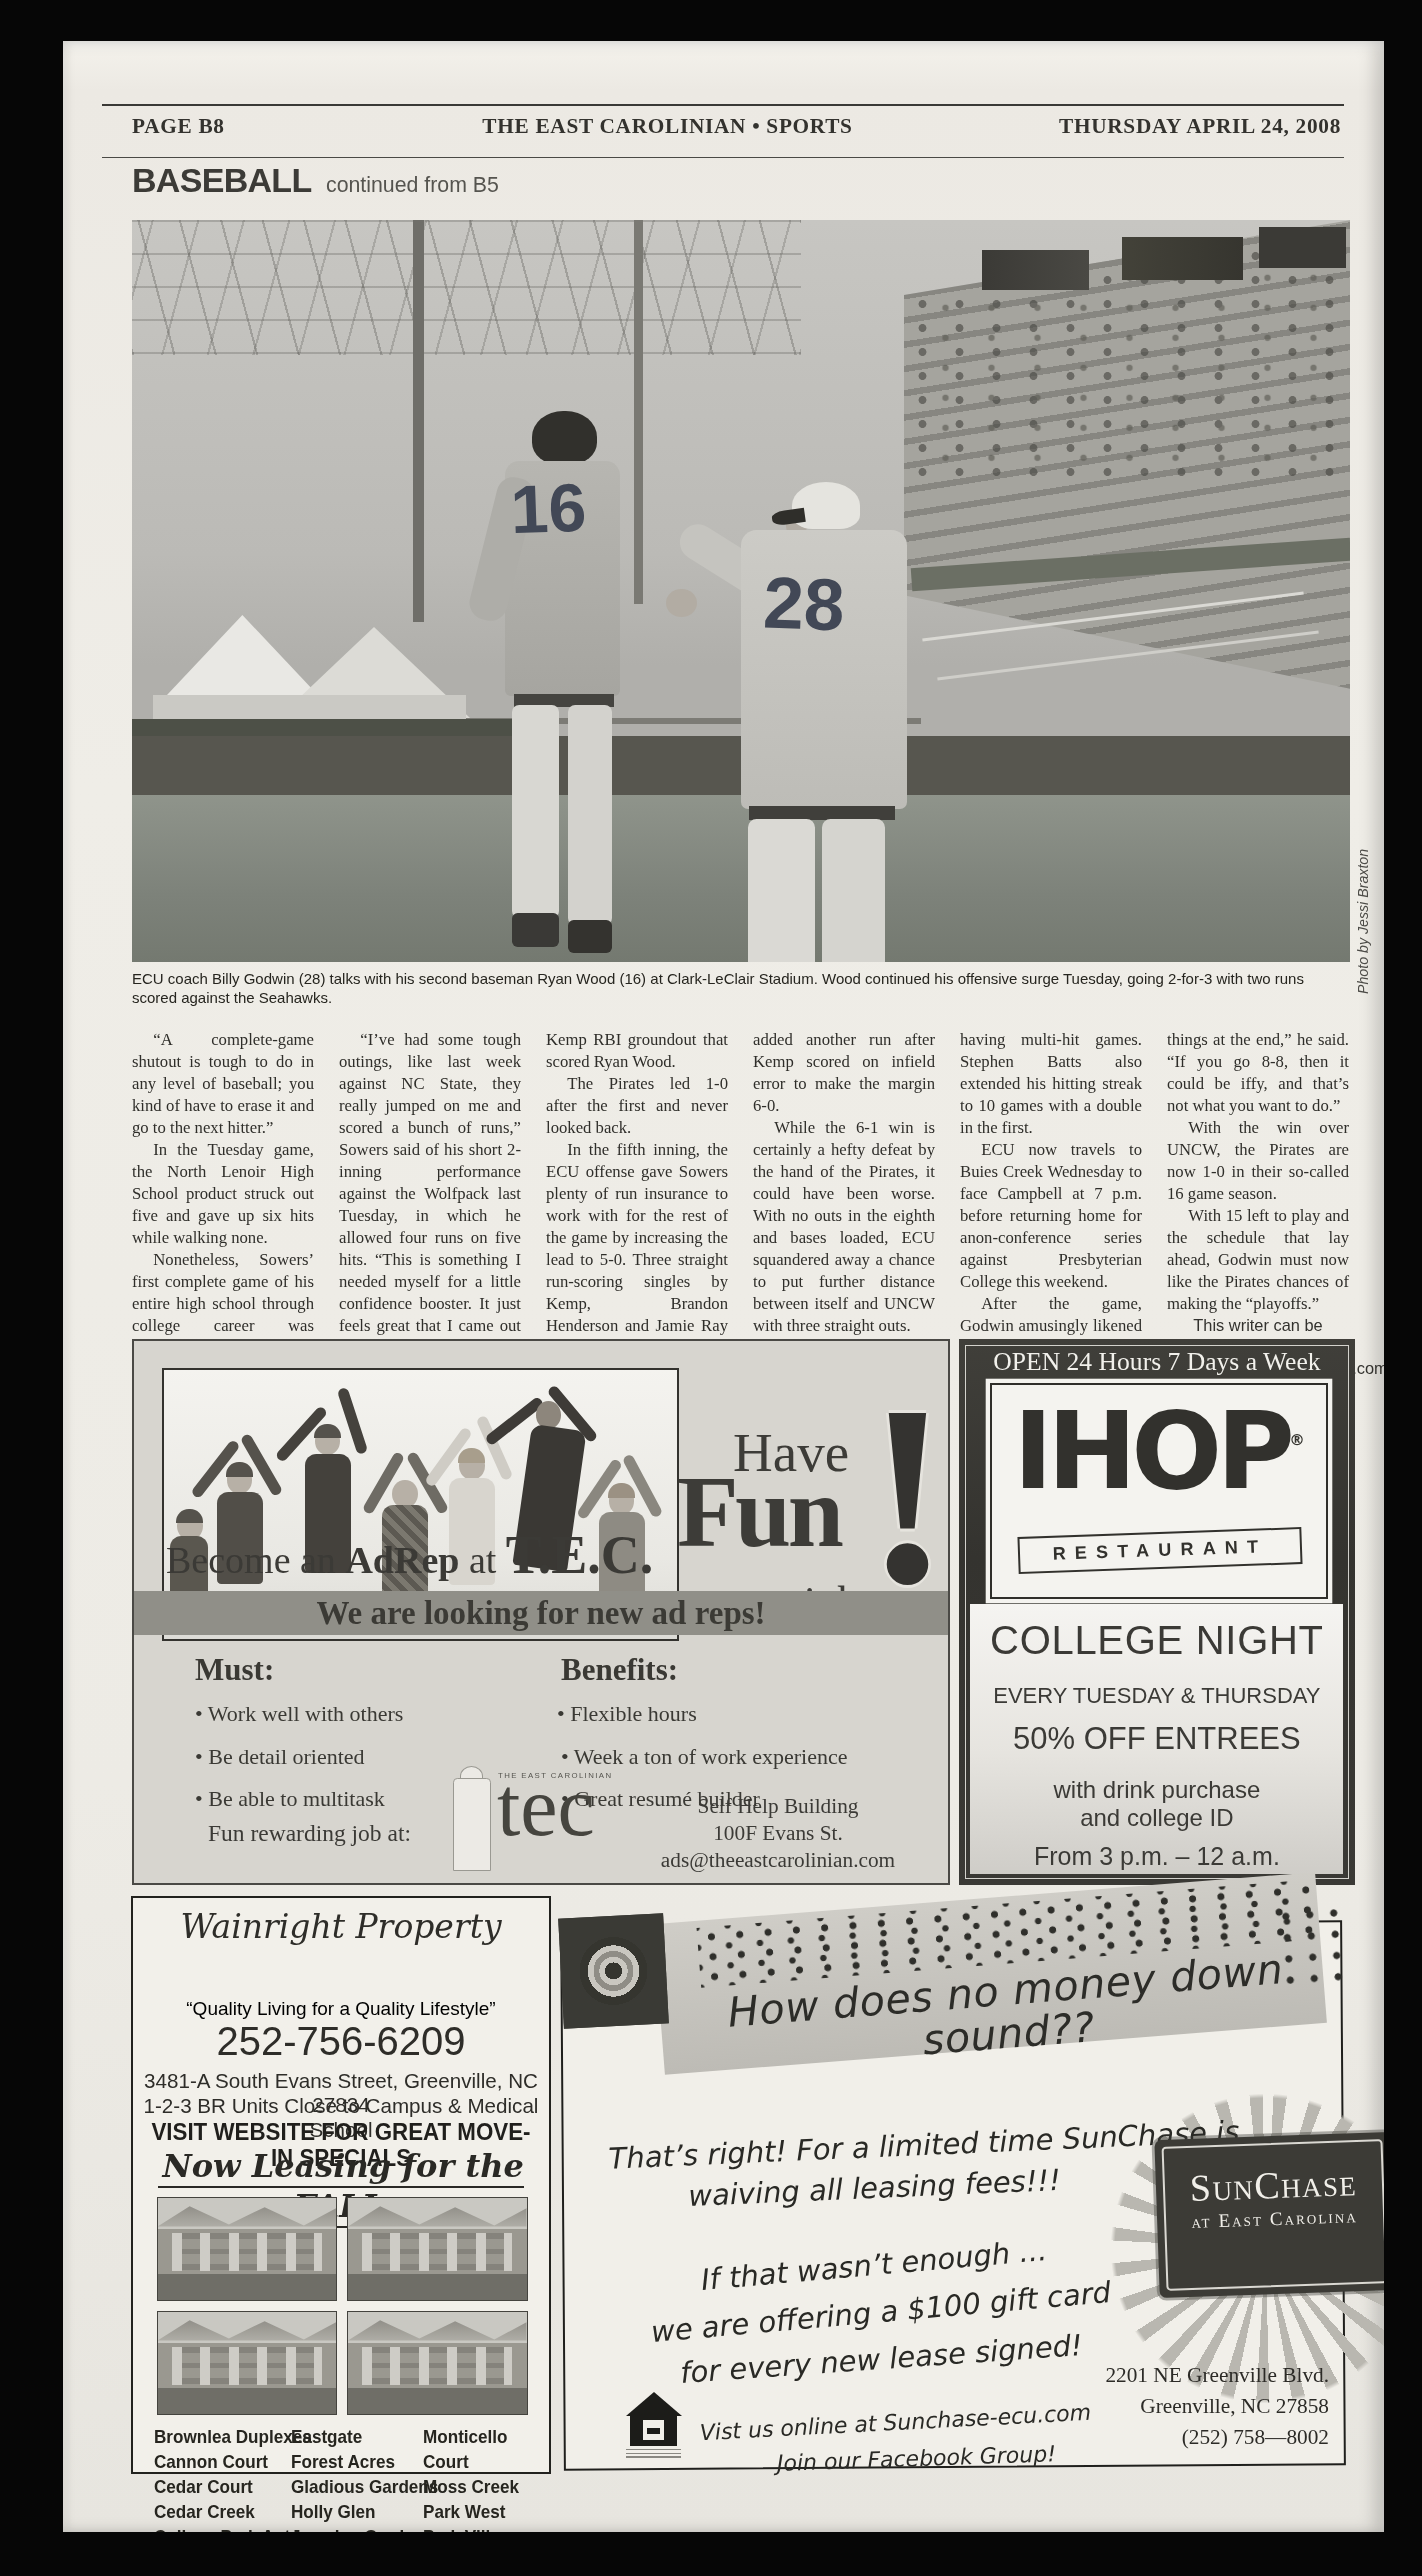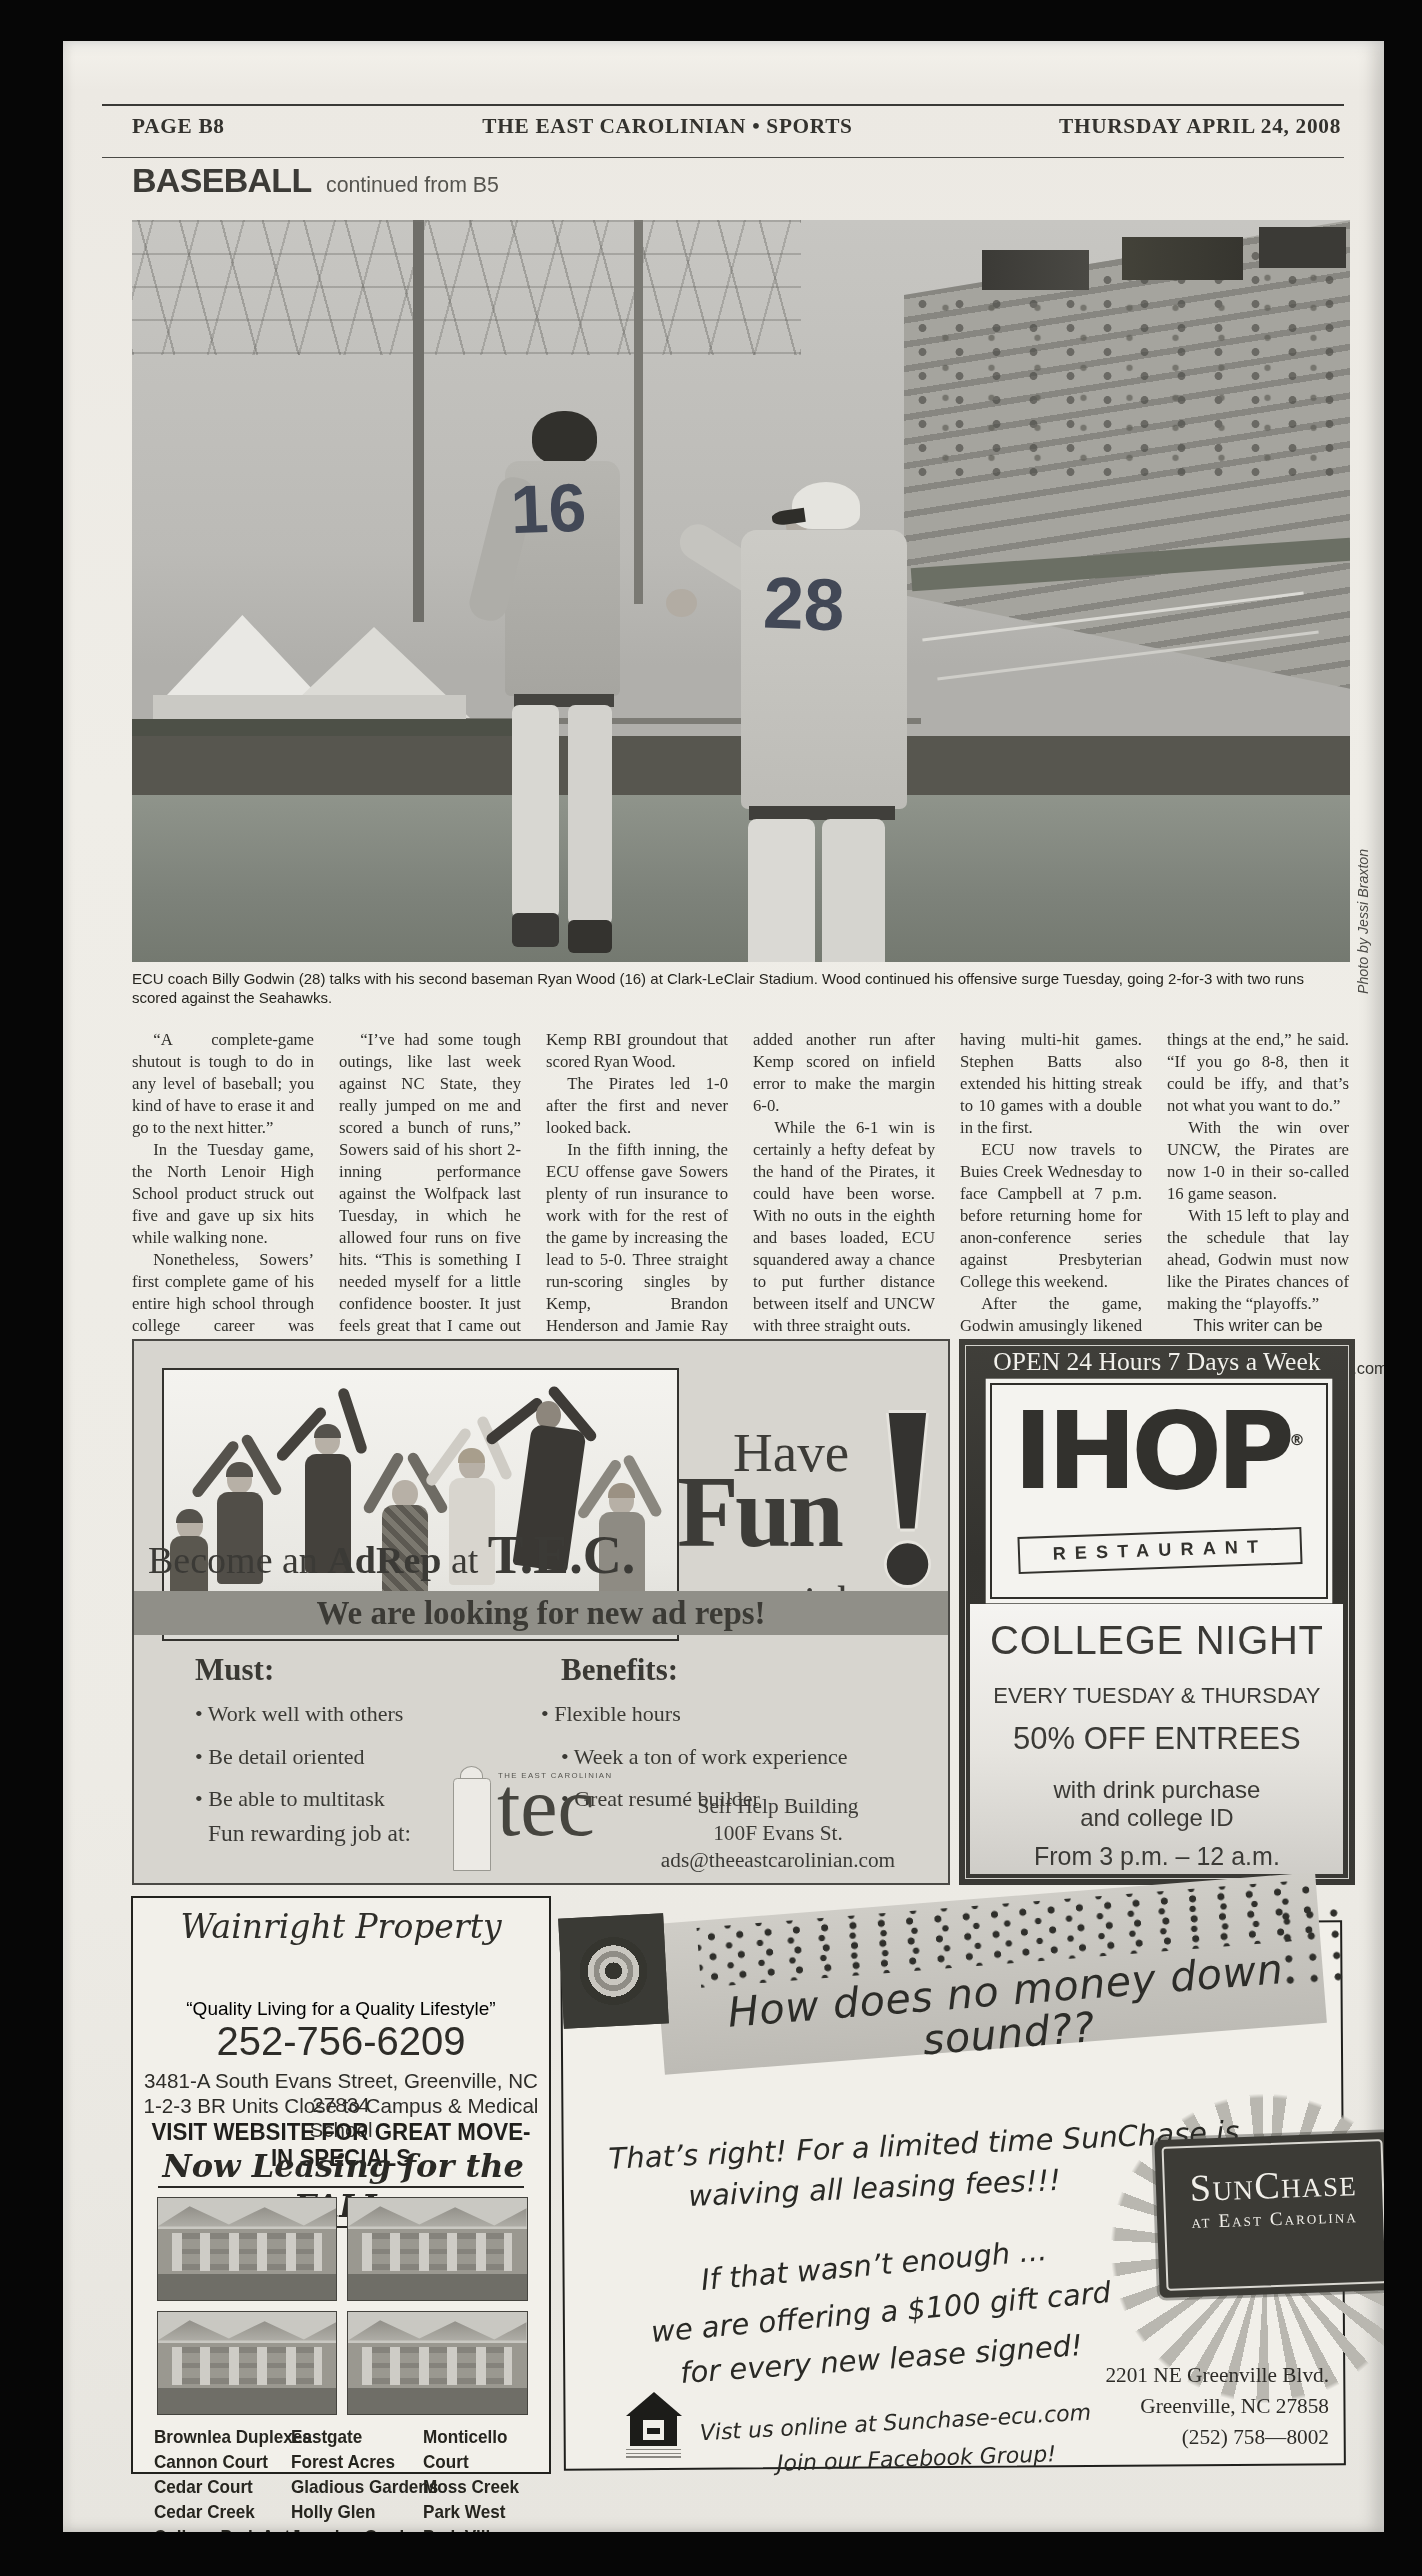--- a/index.html
+++ b/index.html
@@ -87,21 +87,21 @@
   .person{position:absolute;}
   .head{position:absolute;width:25.6px;height:28.4px;border-radius:50%;background:#b7b0a6;}
   .hair{position:absolute;width:27px;height:14.2px;border-radius:12.8px 12.8px 0 0;background:#55524c;}
   .torso{position:absolute;width:46px;height:92px;border-radius:11.4px 11.4px 4.3px 4.3px;}
   .arm{position:absolute;width:10.7px;height:68px;border-radius:5.7px;}
   .tec-have{left:599px;top:84px;font:55px/55px "Liberation Serif",serif;color:#3d3c38;}
   .tec-fun{left:543px;top:121px;font:bold 101px/101px "Liberation Serif",serif;color:#3d3c38;letter-spacing:-3.6px;}
   .tec-atyourjob{left:535px;top:240px;font:44px/44px "Liberation Serif",serif;color:#3d3c38;}
   .tec-bang{left:731px;top:25.6px;font:bold 256px/256px "Liberation Serif",serif;color:#343330;
      text-shadow:-2.8px 0 0 #e6e4de,2.8px 0 0 #e6e4de,0 -2.8px 0 #e6e4de,0 2.8px 0 #e6e4de;z-index:5;}
-  .tec-become{left:14px;top:193px;font:38px/43px "Liberation Serif",serif;color:#3b3a36;}
+  .tec-become{left:32px;top:193px;font:38px/43px "Liberation Serif",serif;color:#3b3a36;}
   .tec-become b{font-weight:bold;}
   .tec-become .big{font-size:54px;font-weight:bold;}
   .tec-banner{left:0;top:250px;width:814px;height:44px;background:#908f88;text-align:center;
      font:bold 33px/44px "Liberation Serif",serif;color:#3b3a35;}
   .tec-h2{font:bold 31px/31px "Liberation Serif",serif;color:#3a3934;}
   .tec-li{font:22px/31px "Liberation Serif",serif;color:#3a3934;}
   .tec-funjob{left:74px;top:481px;font:23.5px/23.5px "Liberation Serif",serif;color:#3b3a36;}
   .tec-logo-tower{left:319px;top:437px;width:36px;height:91px;background:#eceae5;border:0.7px solid #9a9992;border-radius:4.3px 4.3px 0 0;}
   .tec-logo-dome{left:326px;top:425px;width:21.3px;height:18.5px;background:#eceae5;border:0.7px solid #9a9992;border-radius:50% 50% 0 0;}
   .tec-logo-small{left:364px;top:431px;font:7.8px/7.8px "Liberation Sans",sans-serif;letter-spacing:1.4px;color:#55544f;}
@@ -338,21 +338,21 @@
     </div>
 
     <div class="abs tec-banner">We are looking for new ad reps!</div>
 
     <div class="abs tec-h2" style="left:61px;top:313px">Must:</div>
     <div class="abs tec-li" style="left:61px;top:357px">• Work well with others</div>
     <div class="abs tec-li" style="left:61px;top:400px">• Be detail oriented</div>
     <div class="abs tec-li" style="left:61px;top:442px">• Be able to multitask</div>
 
     <div class="abs tec-h2" style="left:427px;top:313px">Benefits:</div>
-    <div class="abs tec-li" style="left:407px;top:357px">• Flexible hours</div>
+    <div class="abs tec-li" style="left:423px;top:357px">• Flexible hours</div>
     <div class="abs tec-li" style="left:427px;top:400px">• Week a ton of work experience</div>
     <div class="abs tec-li" style="left:427px;top:442px">• Great resumé builder</div>
 
     <div class="abs tec-funjob">Fun rewarding job at:</div>
     <div class="abs tec-logo-dome"></div>
     <div class="abs tec-logo-tower"></div>
     <div class="abs tec-logo-small">THE EAST CAROLINIAN</div>
     <div class="abs tec-logo-text">tec</div>
     <div class="abs tec-addr">
       <div>Self Help Building</div>

